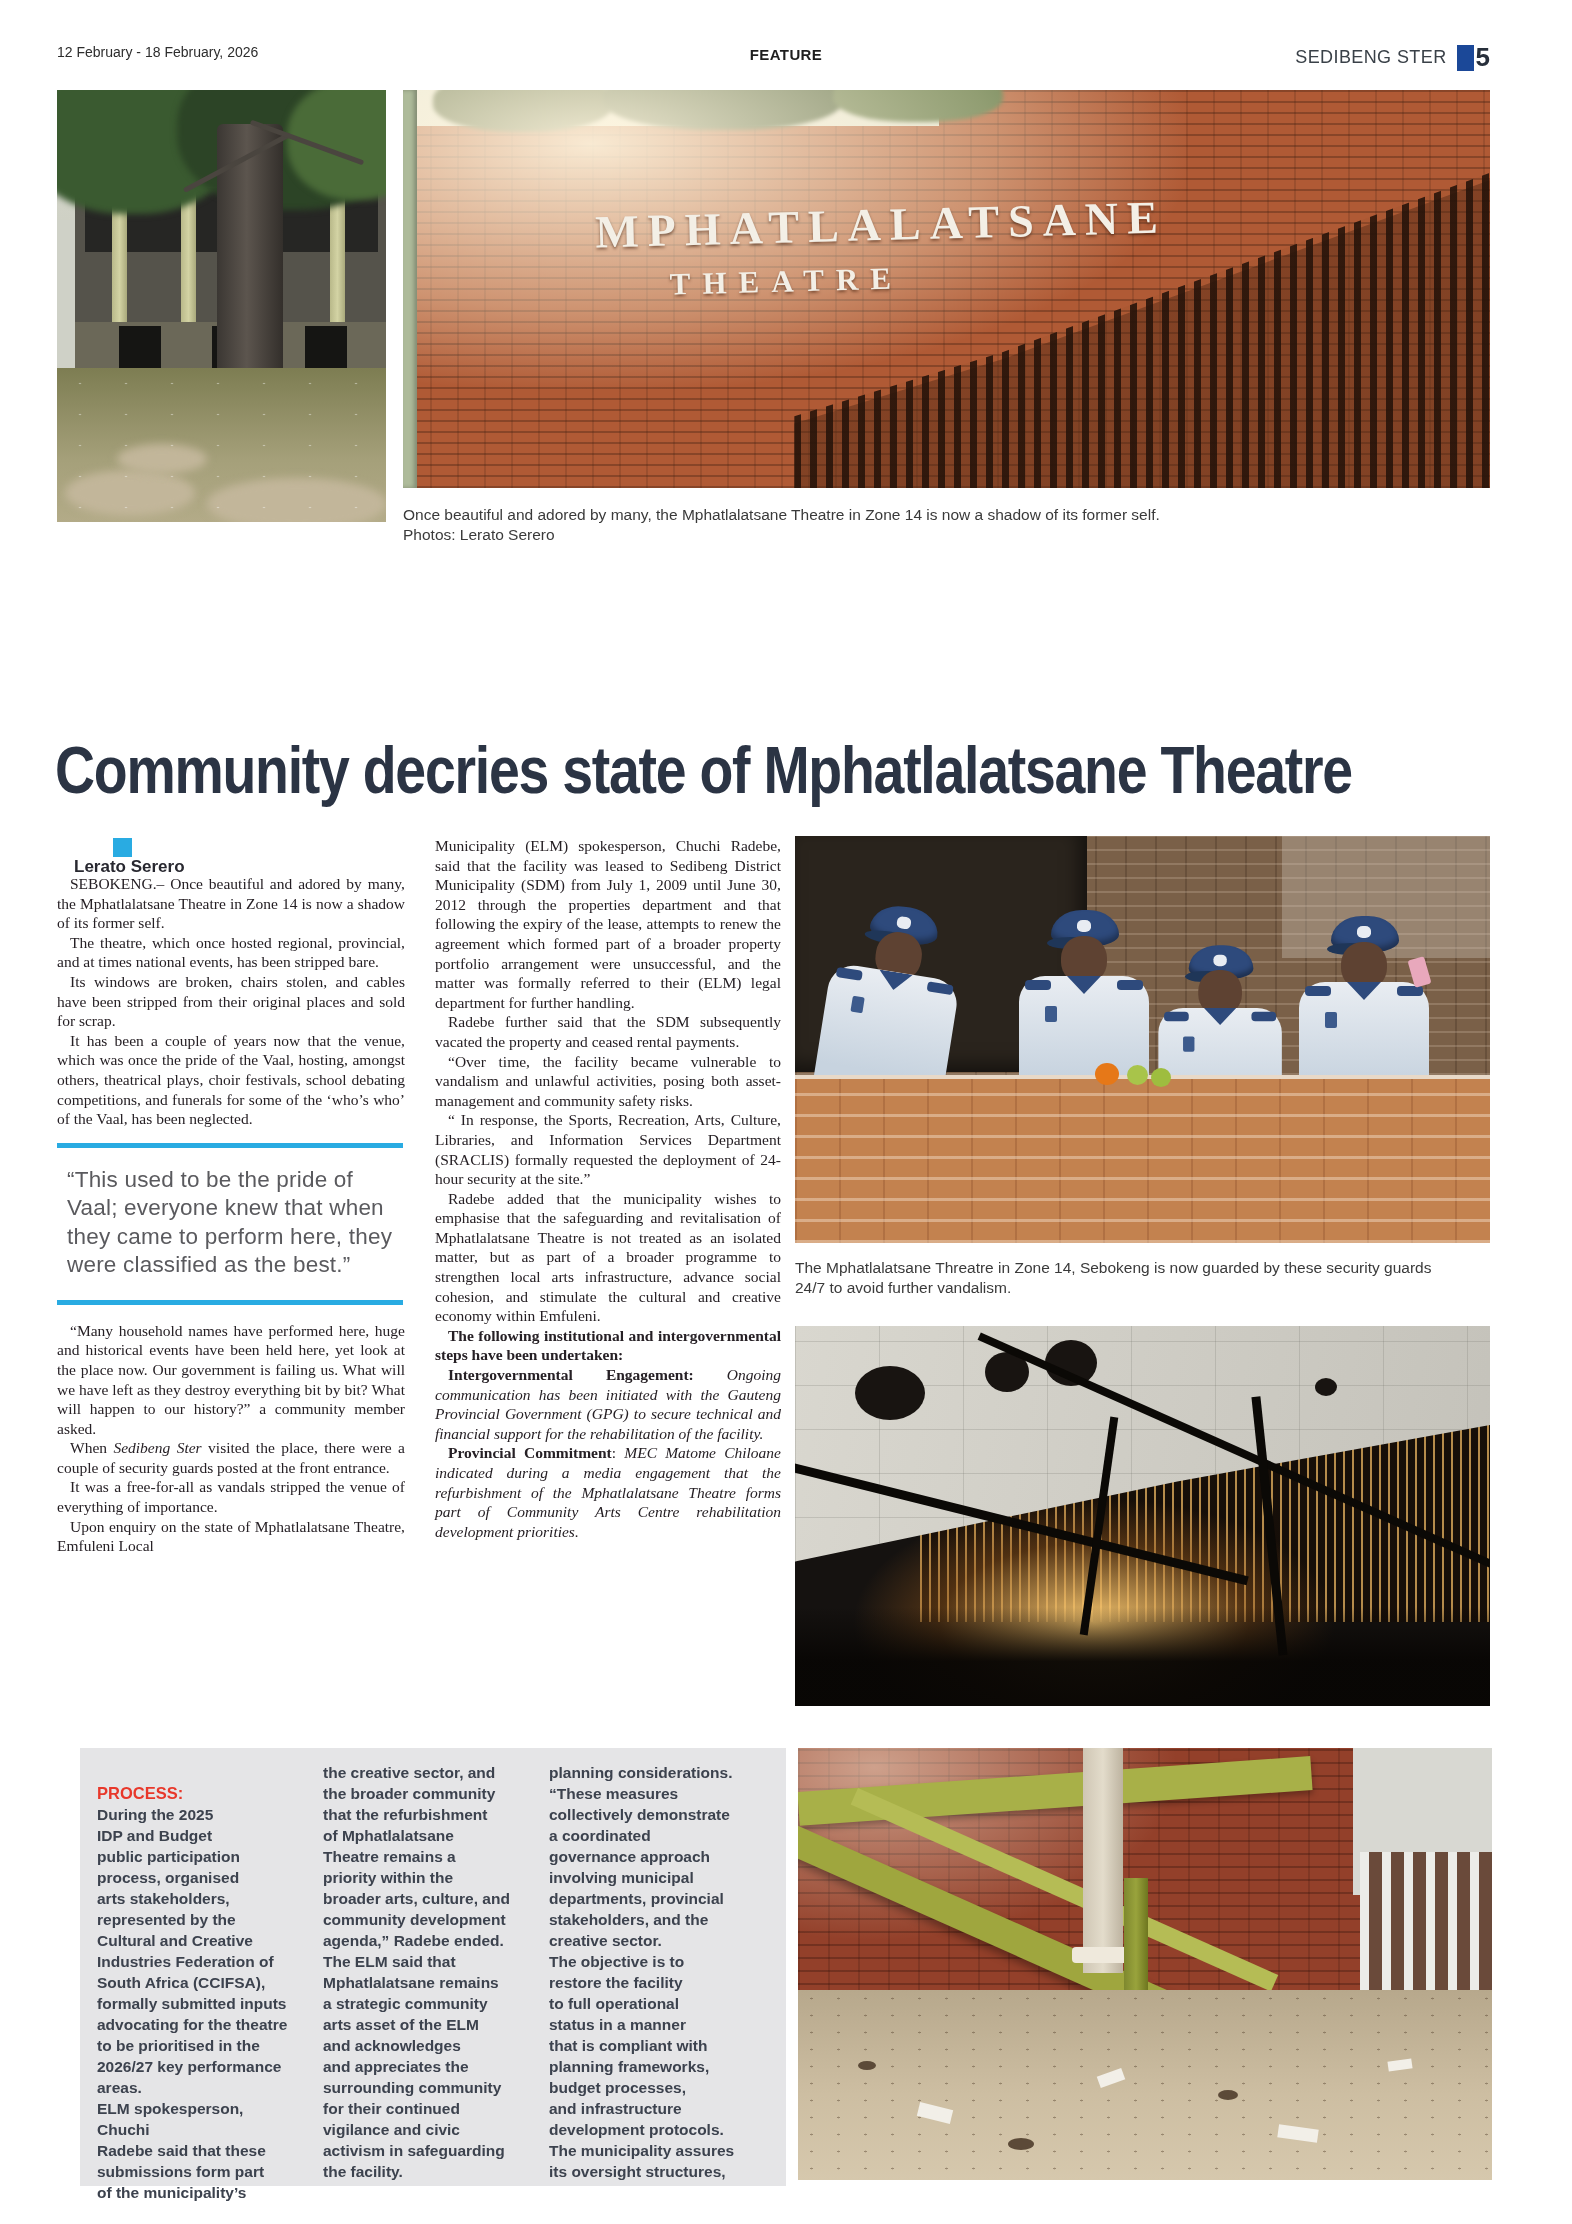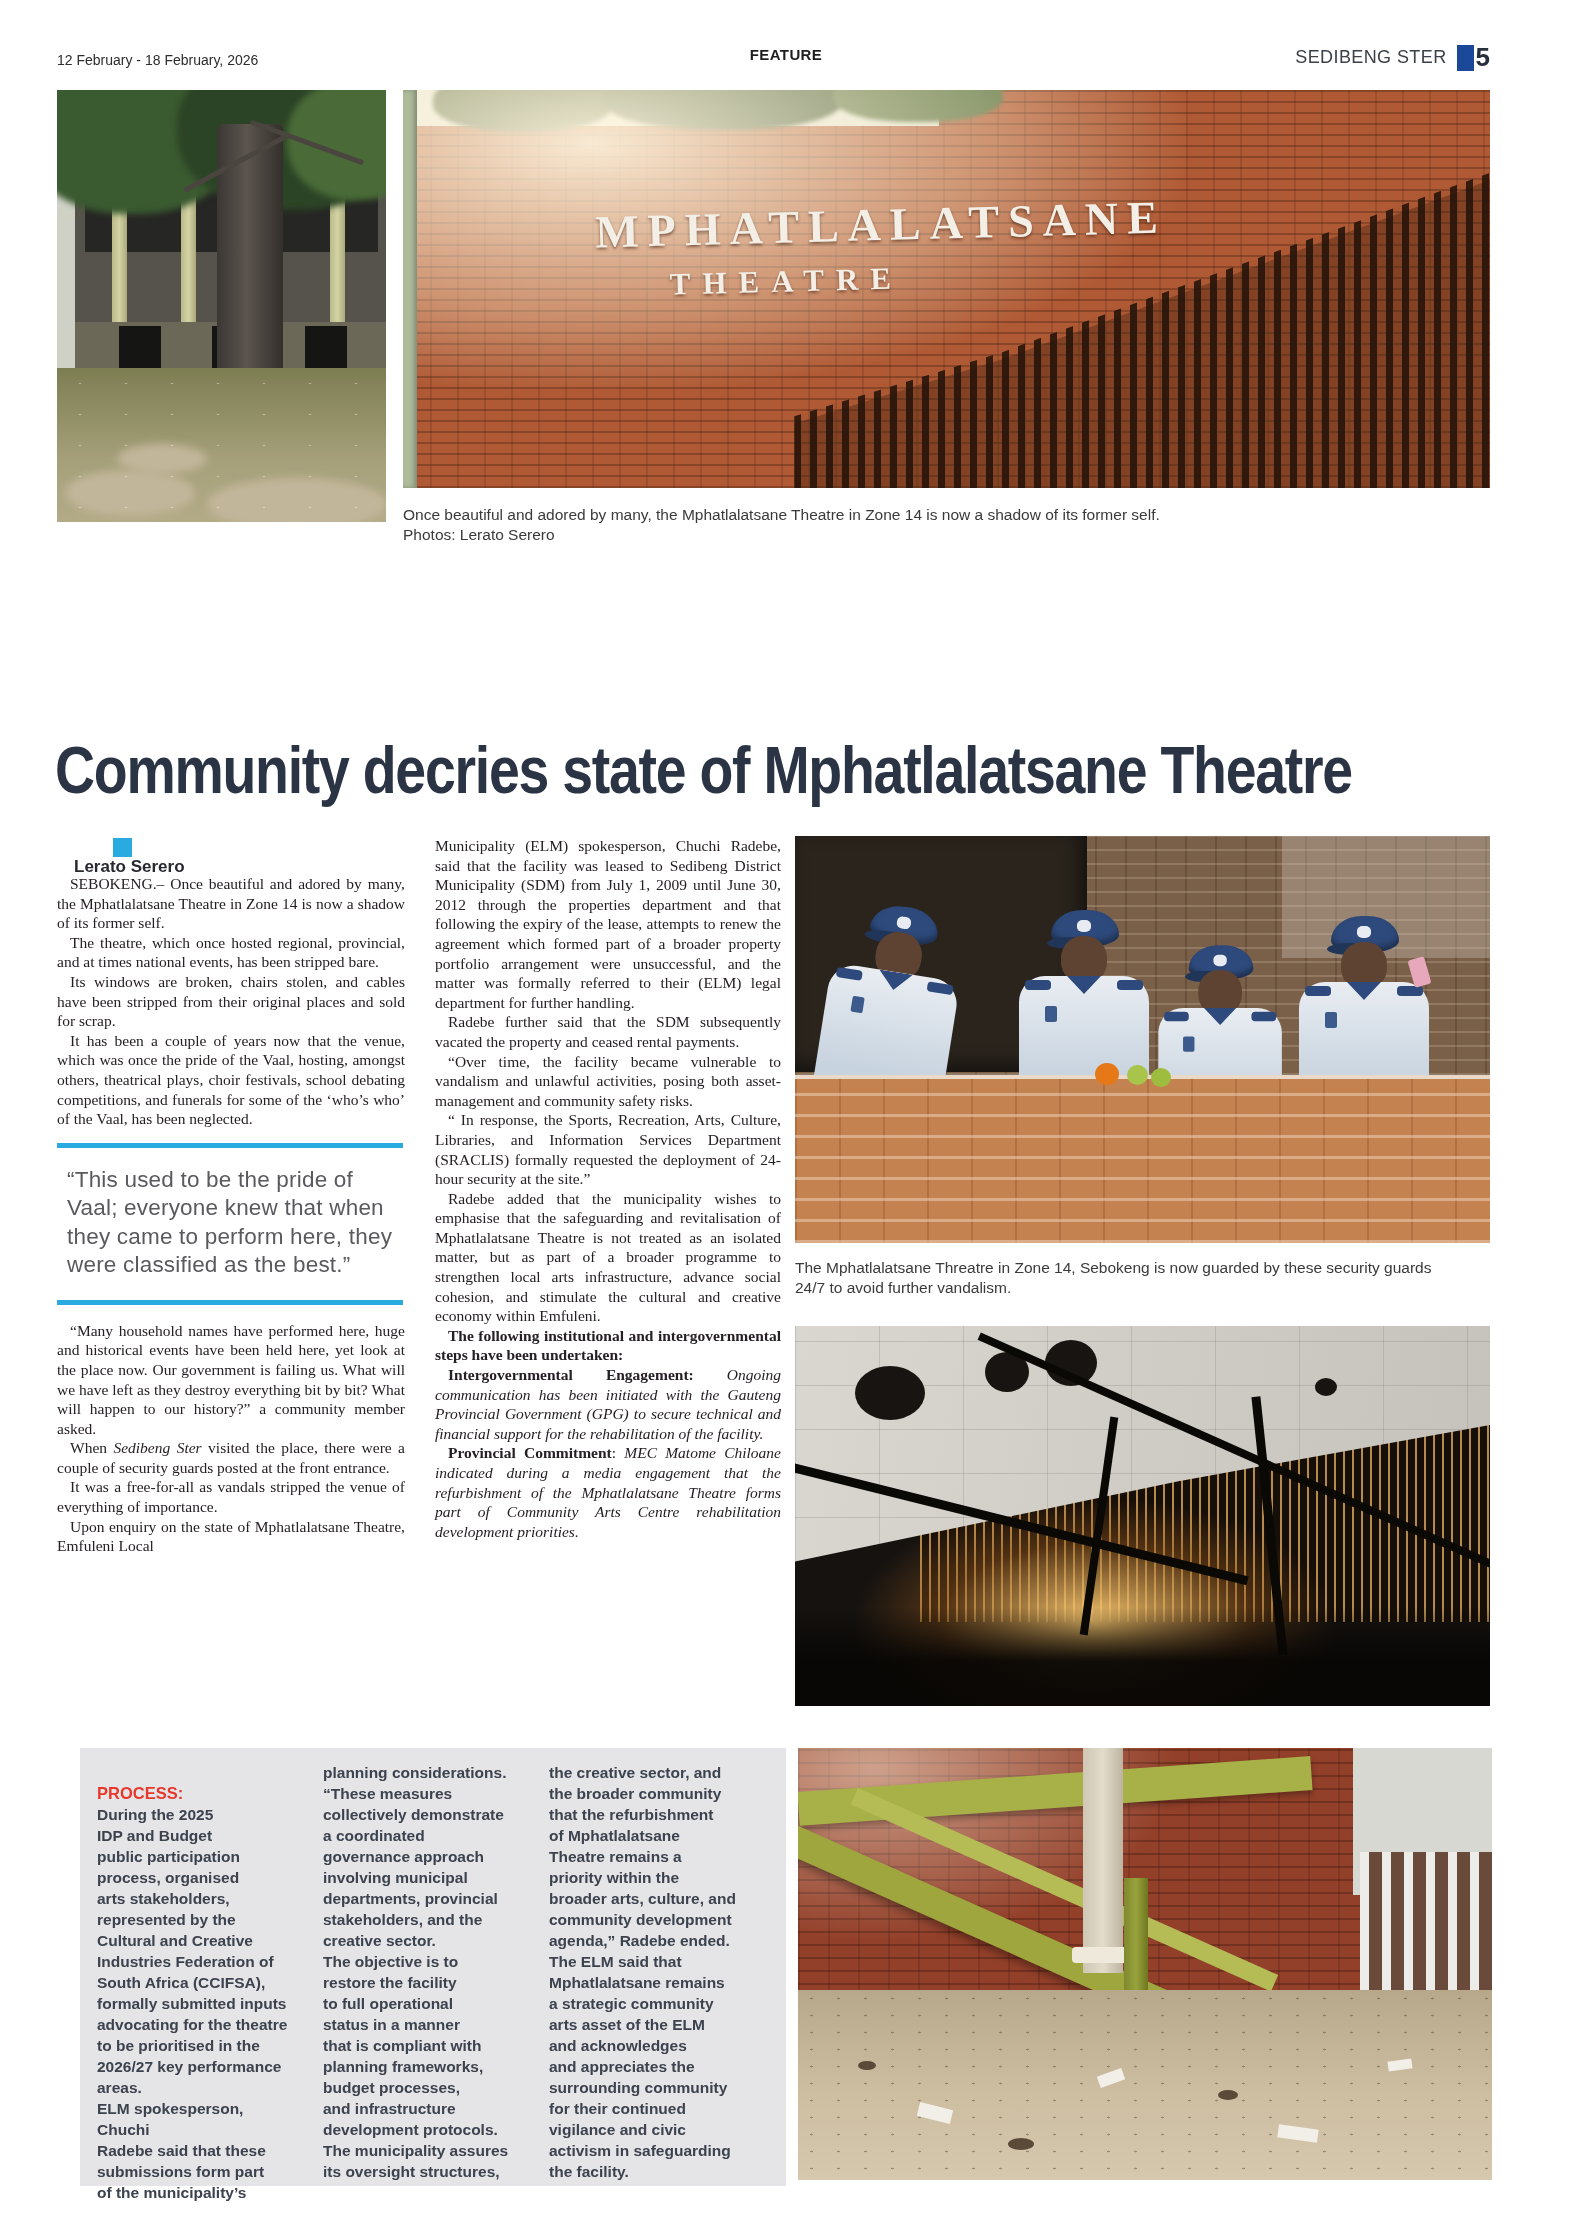--- a/index.html
+++ b/index.html
@@ -1,21 +1,21 @@
 <!DOCTYPE html>
 <html><head>
 <meta charset="utf-8">
 <style>
   html,body{margin:0;padding:0;background:#ffffff;}
   .page{position:relative;width:1572px;height:2224px;background:#fff;overflow:hidden;
         font-family:"Liberation Sans",sans-serif;color:#262025;}
   .abs{position:absolute;}
 
   
-  .hdr-date{left:57px;top:52px;font-size:14px;color:#2d2d2d;}
+  .hdr-date{left:57px;top:44px;font-size:14px;color:#2d2d2d;}
   .hdr-section{left:0;right:0;top:46px;text-align:center;font-size:15px;font-weight:bold;color:#1e1e1e;letter-spacing:.4px;}
   .hdr-right{right:82px;top:42px;display:flex;align-items:center;}
   .hdr-mast{font-size:18px;color:#3a4148;letter-spacing:.4px;}
   .pageno-box{width:17px;height:26px;background:#1b4898;margin-left:10px;}
   .pageno{font-size:26px;font-weight:bold;color:#272f3b;margin-left:2px;}
 
   
   .photo{overflow:hidden;}
   
   .ph-left{left:57px;top:90px;width:329px;height:432px;background:#cfd1c7;}
@@ -351,60 +351,60 @@
 advocating for the theatre
 to be prioritised in the
 2026/27 key performance
 areas.
 ELM spokesperson,
 Chuchi
 Radebe said that these
 submissions form part
 of the municipality’s</span>
       </div>
+      <div class="pcol">the creative sector, and
+the broader community
+that the refurbishment
+of Mphatlalatsane
+Theatre remains a
+priority within the
+broader arts, culture, and
+community development
+agenda,” Radebe ended.
+The ELM said that
+Mphatlalatsane remains
+a strategic community
+arts asset of the ELM
+and acknowledges
+and appreciates the
+surrounding community
+for their continued
+vigilance and civic
+activism in safeguarding
+the facility.</div>
       <div class="pcol">planning considerations.
 “These measures
 collectively demonstrate
 a coordinated
 governance approach
 involving municipal
 departments, provincial
 stakeholders, and the
 creative sector.
 The objective is to
 restore the facility
 to full operational
 status in a manner
 that is compliant with
 planning frameworks,
 budget processes,
 and infrastructure
 development protocols.
 The municipality assures
 its oversight structures,</div>
-      <div class="pcol">the creative sector, and
-the broader community
-that the refurbishment
-of Mphatlalatsane
-Theatre remains a
-priority within the
-broader arts, culture, and
-community development
-agenda,” Radebe ended.
-The ELM said that
-Mphatlalatsane remains
-a strategic community
-arts asset of the ELM
-and acknowledges
-and appreciates the
-surrounding community
-for their continued
-vigilance and civic
-activism in safeguarding
-the facility.</div>
     </div>
   </div>
 
   <div class="abs photo ph-bottom">
     <div class="pb-wash"></div>
     <div class="pb-skyr"></div>
     <div class="pb-fence"></div>
     <div class="pb-beamtop"></div>
     <div class="pb-stair2"></div>
     <div class="pb-stair"></div>

